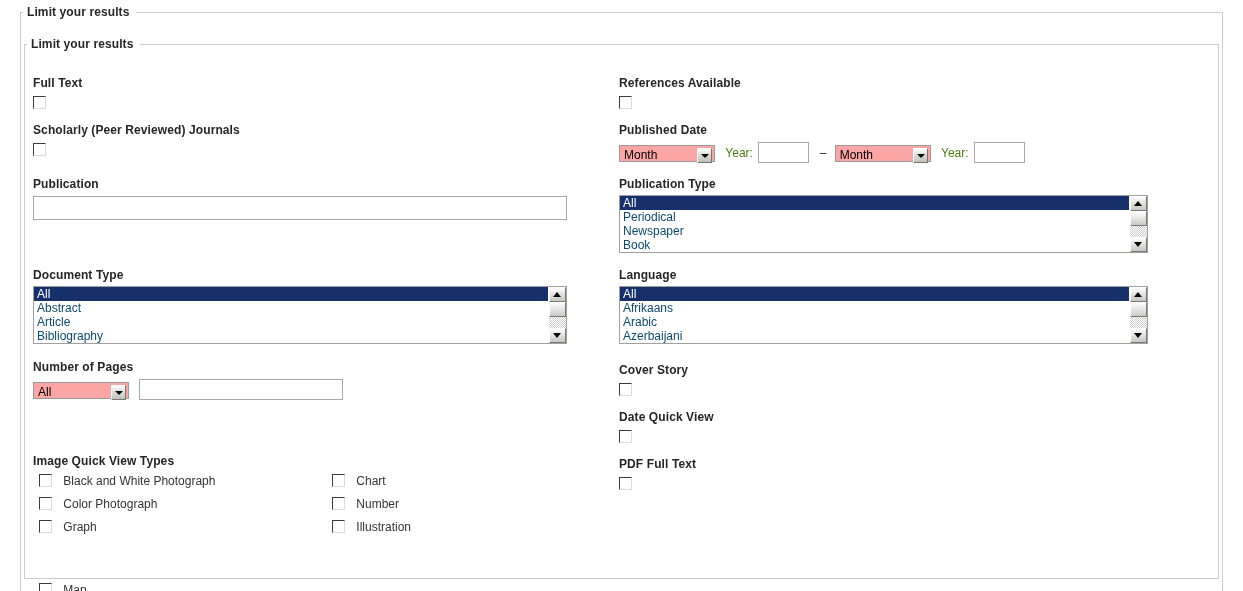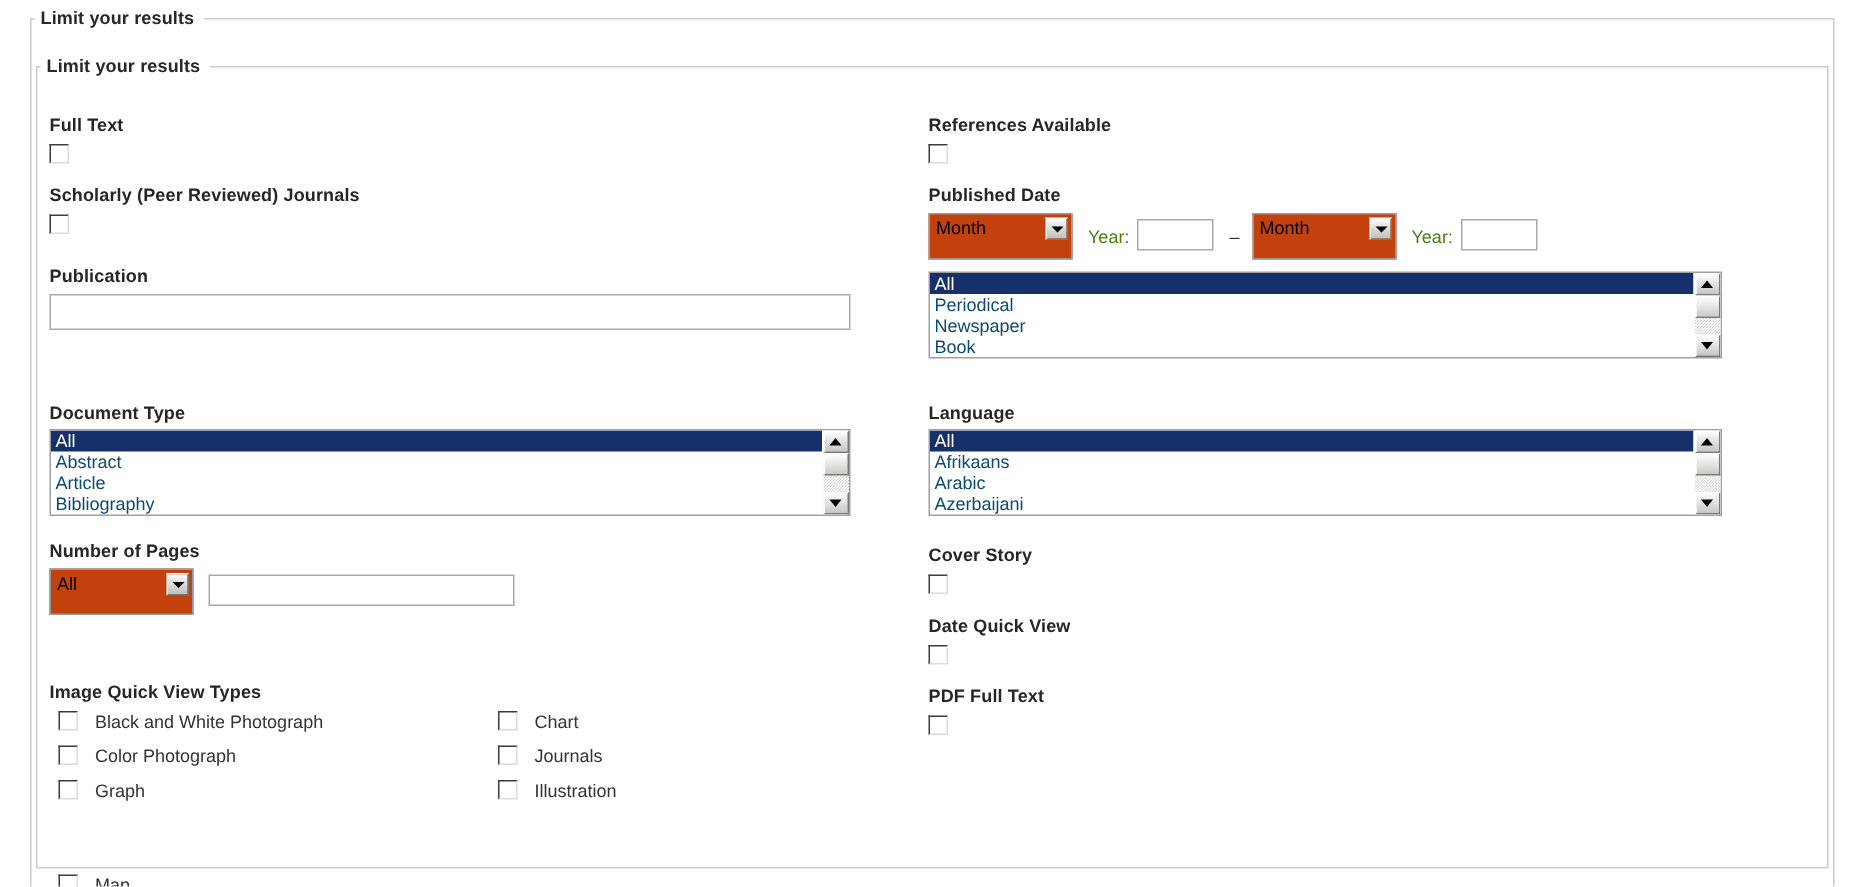--- a/index.html
+++ b/index.html
@@ -87,23 +87,23 @@
     font-family: "Liberation Sans", sans-serif;
     font-size: 12px;
     color: #000;
     padding: 0 3px;
     outline: none;
   }
 
   
   .sel {
     box-sizing: border-box;
-    background: #c2410c;
+    background: #fca5a5;
     border: 1px solid #9a9a9a;
-    height: 31px;
+    height: 17px;
     position: relative;
     cursor: pointer;
     display: inline-block;
     vertical-align: middle;
   }
   .sel .sel-val {
     position: absolute;
     left: 4px;
     top: 2px;
     font-size: 12px;
@@ -322,21 +322,21 @@
       <span class="cb"></span>
       <span class="cbtext">Map</span>
     </div>
 
     <div class="cbrow" style="left:299px; top:19px;">
       <span class="cb"></span>
       <span class="cbtext">Chart</span>
     </div>
     <div class="cbrow" style="left:299px; top:42px;">
       <span class="cb"></span>
-      <span class="cbtext">Journals</span>
+      <span class="cbtext">Number</span>
     </div>
     <div class="cbrow" style="left:299px; top:65px;">
       <span class="cb"></span>
       <span class="cbtext">Illustration</span>
     </div>
   </div>
 
 </div>
 
 <div class="col-right">
@@ -359,20 +359,21 @@
       <span class="sel" style="width:96px;">
         <span class="sel-val">Month</span>
         <span class="sel-btn"></span>
       </span>
       <span class="inline-lbl" style="margin-left:7px;">Year:</span>
       <input class="txt" type="text" style="width: 51px; height: 21px; margin-left: 2px;" value="">
     </div>
   </div>
 
   <div class="field" style="left:0; top:101px;">
+    <div class="flabel">Publication Type</div>
     <div class="listbox" style="width:529px; margin-top:4px;">
       <div class="lb-items">
         <div class="lb-item sel-row">All</div>
         <div class="lb-item">Periodical</div>
         <div class="lb-item">Newspaper</div>
         <div class="lb-item">Book</div>
       </div>
       <div class="lb-scroll">
         <div class="lb-track"></div>
         <div class="sb-btn sb-up"></div>

